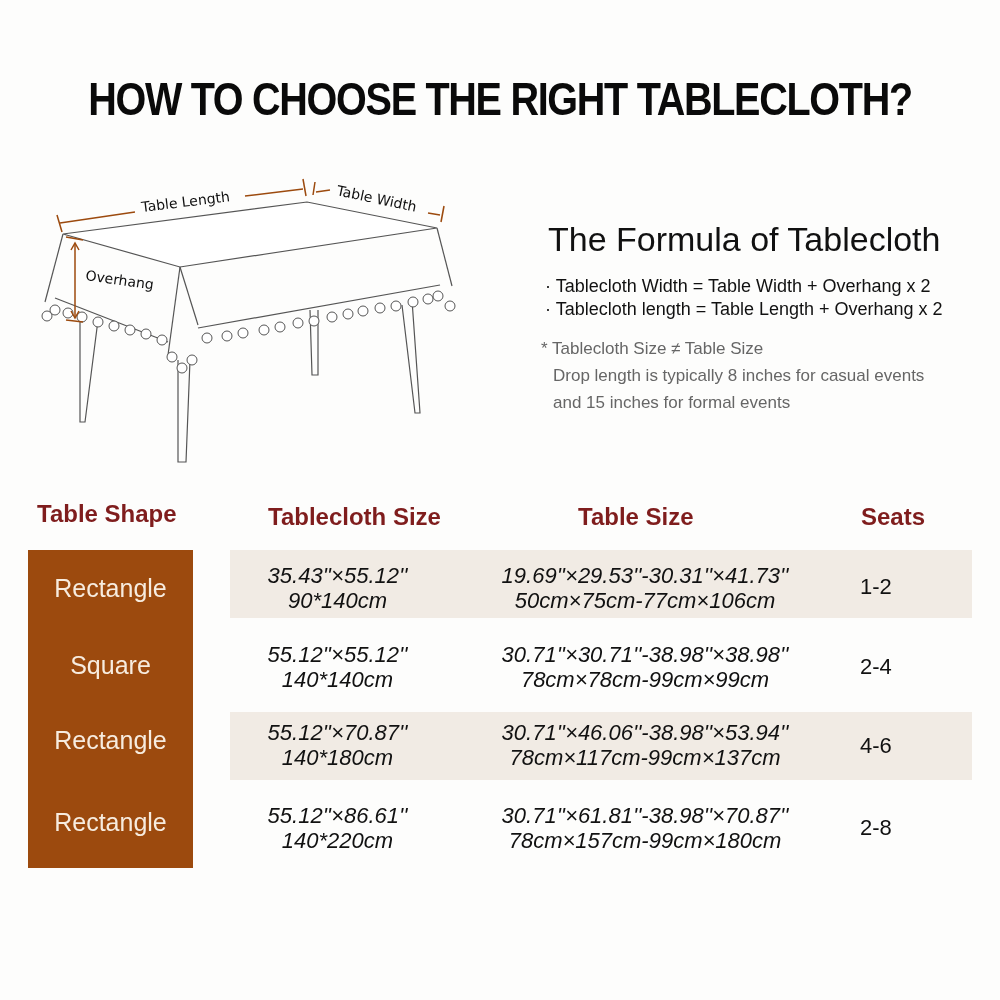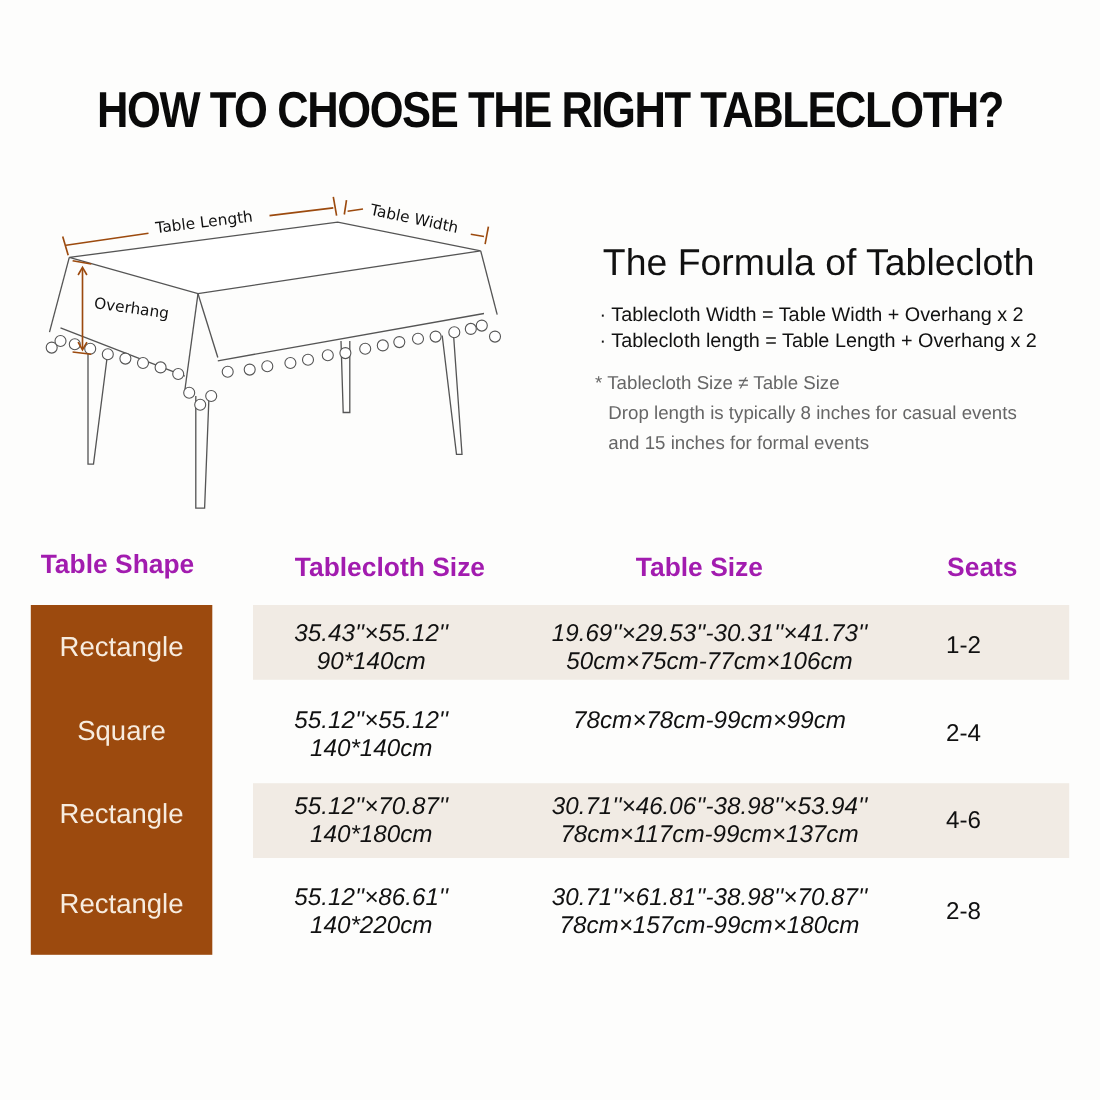--- a/index.html
+++ b/index.html
@@ -5,21 +5,21 @@
   html, body { margin:0; padding:0; }
   body { width:1000px; height:1000px; background:#fdfdfc; position:relative; overflow:hidden;
          font-family:"Liberation Sans", "DejaVu Sans", sans-serif; color:#111; }
   .title { position:absolute; left:0; top:72px; width:1000px; text-align:center;
            font-size:46px; font-weight:700; letter-spacing:-1.5px; transform:scaleX(0.86); transform-origin:center;
            color:#0a0a0a; }
   .diagram { position:absolute; left:0; top:160px; width:500px; height:320px; }
   .formula-title { position:absolute; left:548px; top:220px; font-size:34px; color:#111; }
   .formula-line { position:absolute; left:545px; font-size:18px; color:#111; }
   .note-line { position:absolute; left:541px; font-size:17px; color:#666; }
-  .hdr { position:absolute; top:500px; font-size:24px; font-weight:700; color:#a21caf; }
+  .hdr { position:absolute; top:500px; font-size:24px; font-weight:700; color:#7f1d1d; }
   .shape-col { position:absolute; left:28px; top:550px; width:165px; height:318px; background:#9c4a0e; }
   .shape-label { position:absolute; left:0; width:165px; text-align:center; font-size:25px; color:#f7ecdf; }
   .band { position:absolute; left:230px; width:742px; height:68px; background:#f1ebe4; }
   .cell { position:absolute; text-align:center; font-size:22px; color:#111; line-height:25px;font-style:italic; }
   .seat { position:absolute; left:860px; width:72px; text-align:left; font-size:22px; color:#111; }
 </style>
 </head>
 <body>
 
 <div class="title">HOW TO CHOOSE THE RIGHT TABLECLOTH?</div>
@@ -121,20 +121,21 @@
   <div>19.69''×29.53''-30.31''×41.73''</div>
   <div>50cm×75cm-77cm×106cm</div>
 </div>
 <div class="seat" style="top:574px">1-2</div>
 
 <div class="cell" style="left:240px; width:195px; top:642px">
   <div>55.12''×55.12''</div>
   <div>140*140cm</div>
 </div>
 <div class="cell" style="left:455px; width:380px; top:642px">
+  <div>30.71''×30.71''-38.98''×38.98''</div>
   <div>78cm×78cm-99cm×99cm</div>
 </div>
 <div class="seat" style="top:654px">2-4</div>
 
 <div class="cell" style="left:240px; width:195px; top:720px">
   <div>55.12''×70.87''</div>
   <div>140*180cm</div>
 </div>
 <div class="cell" style="left:455px; width:380px; top:720px">
   <div>30.71''×46.06''-38.98''×53.94''</div>

